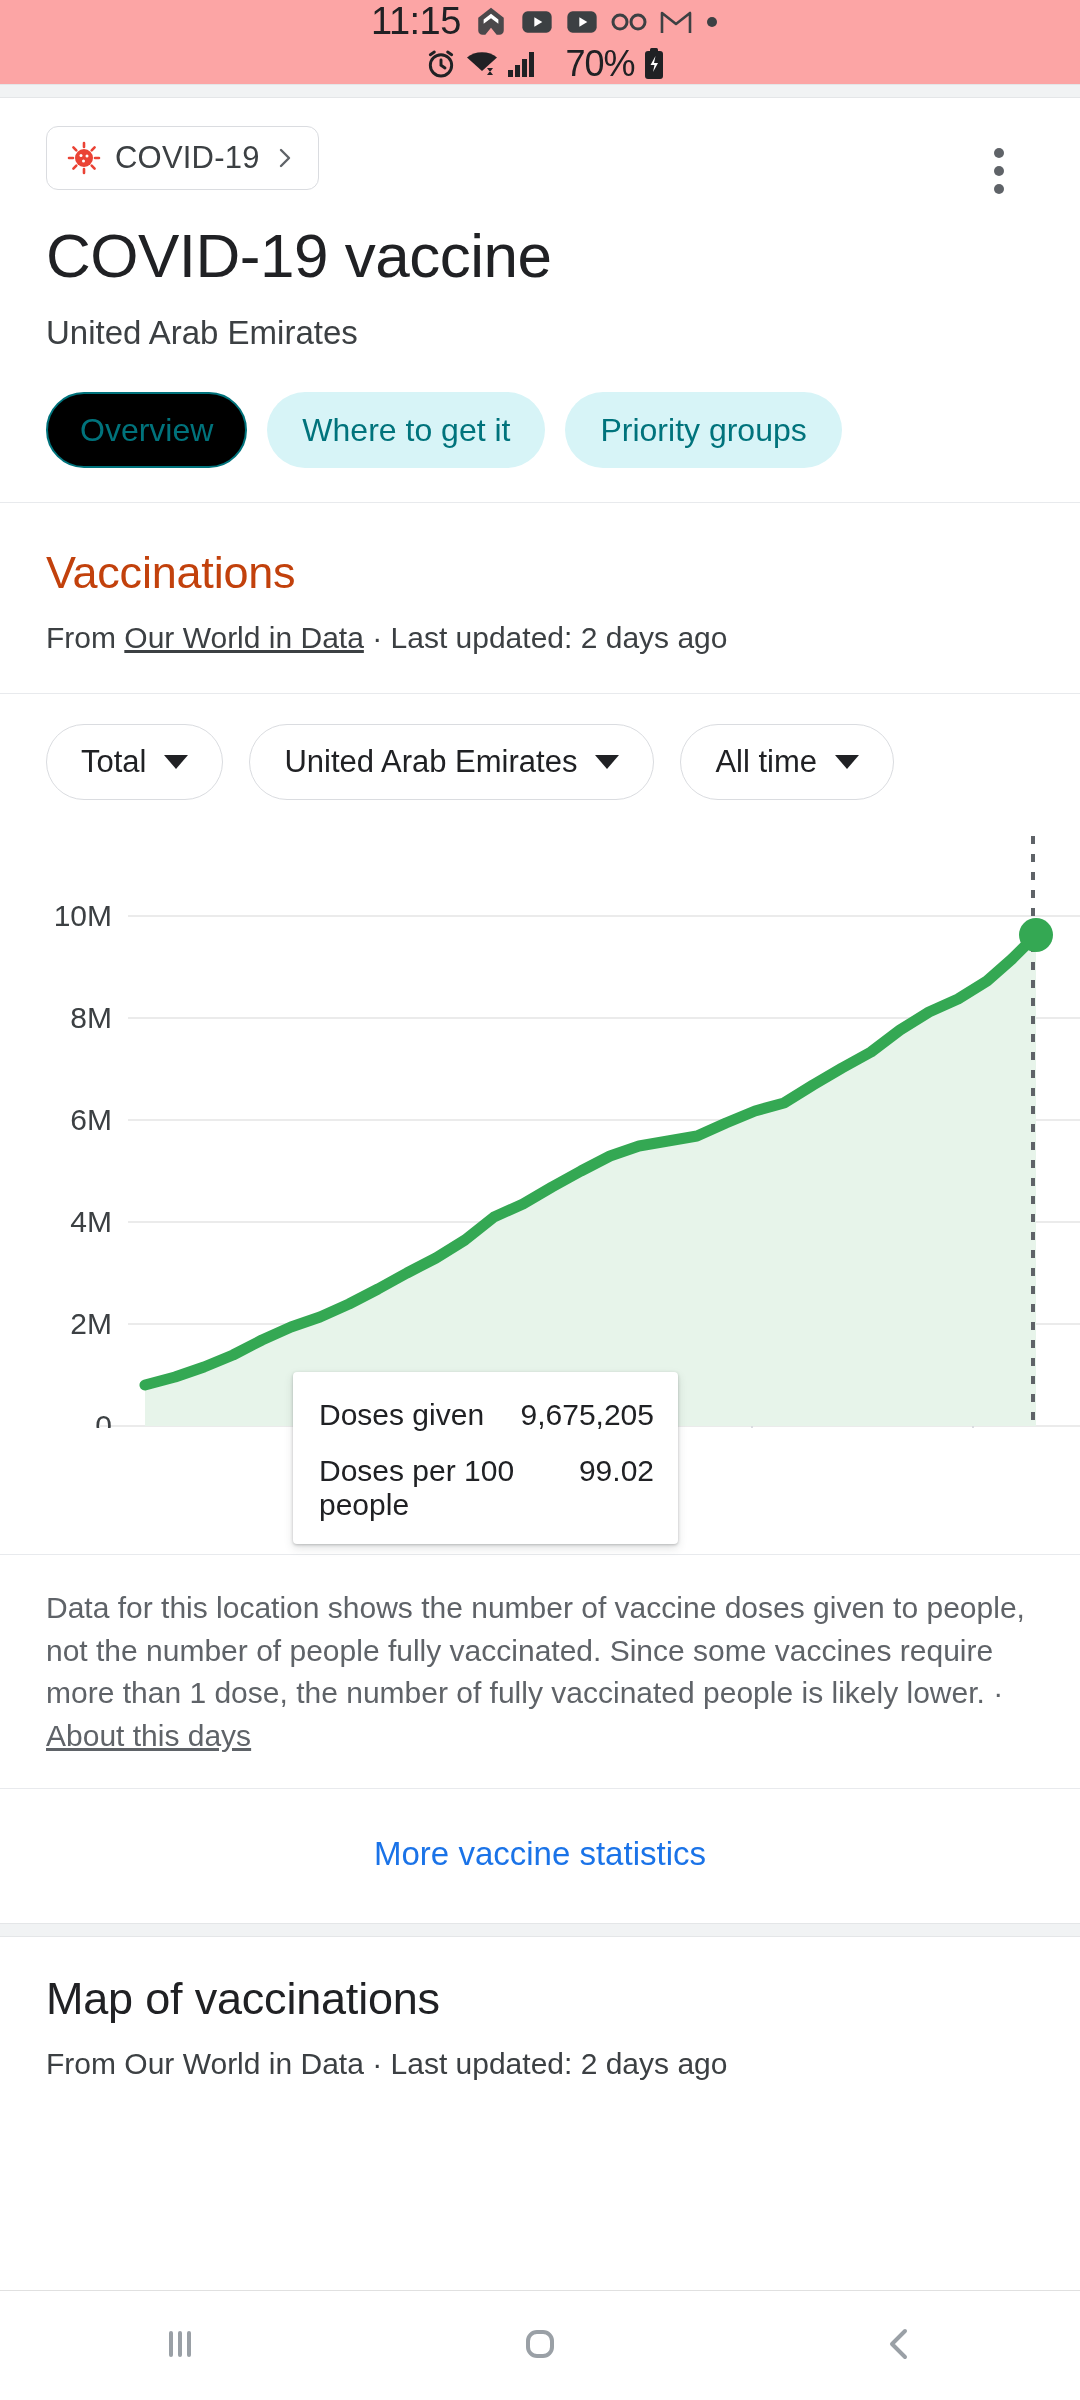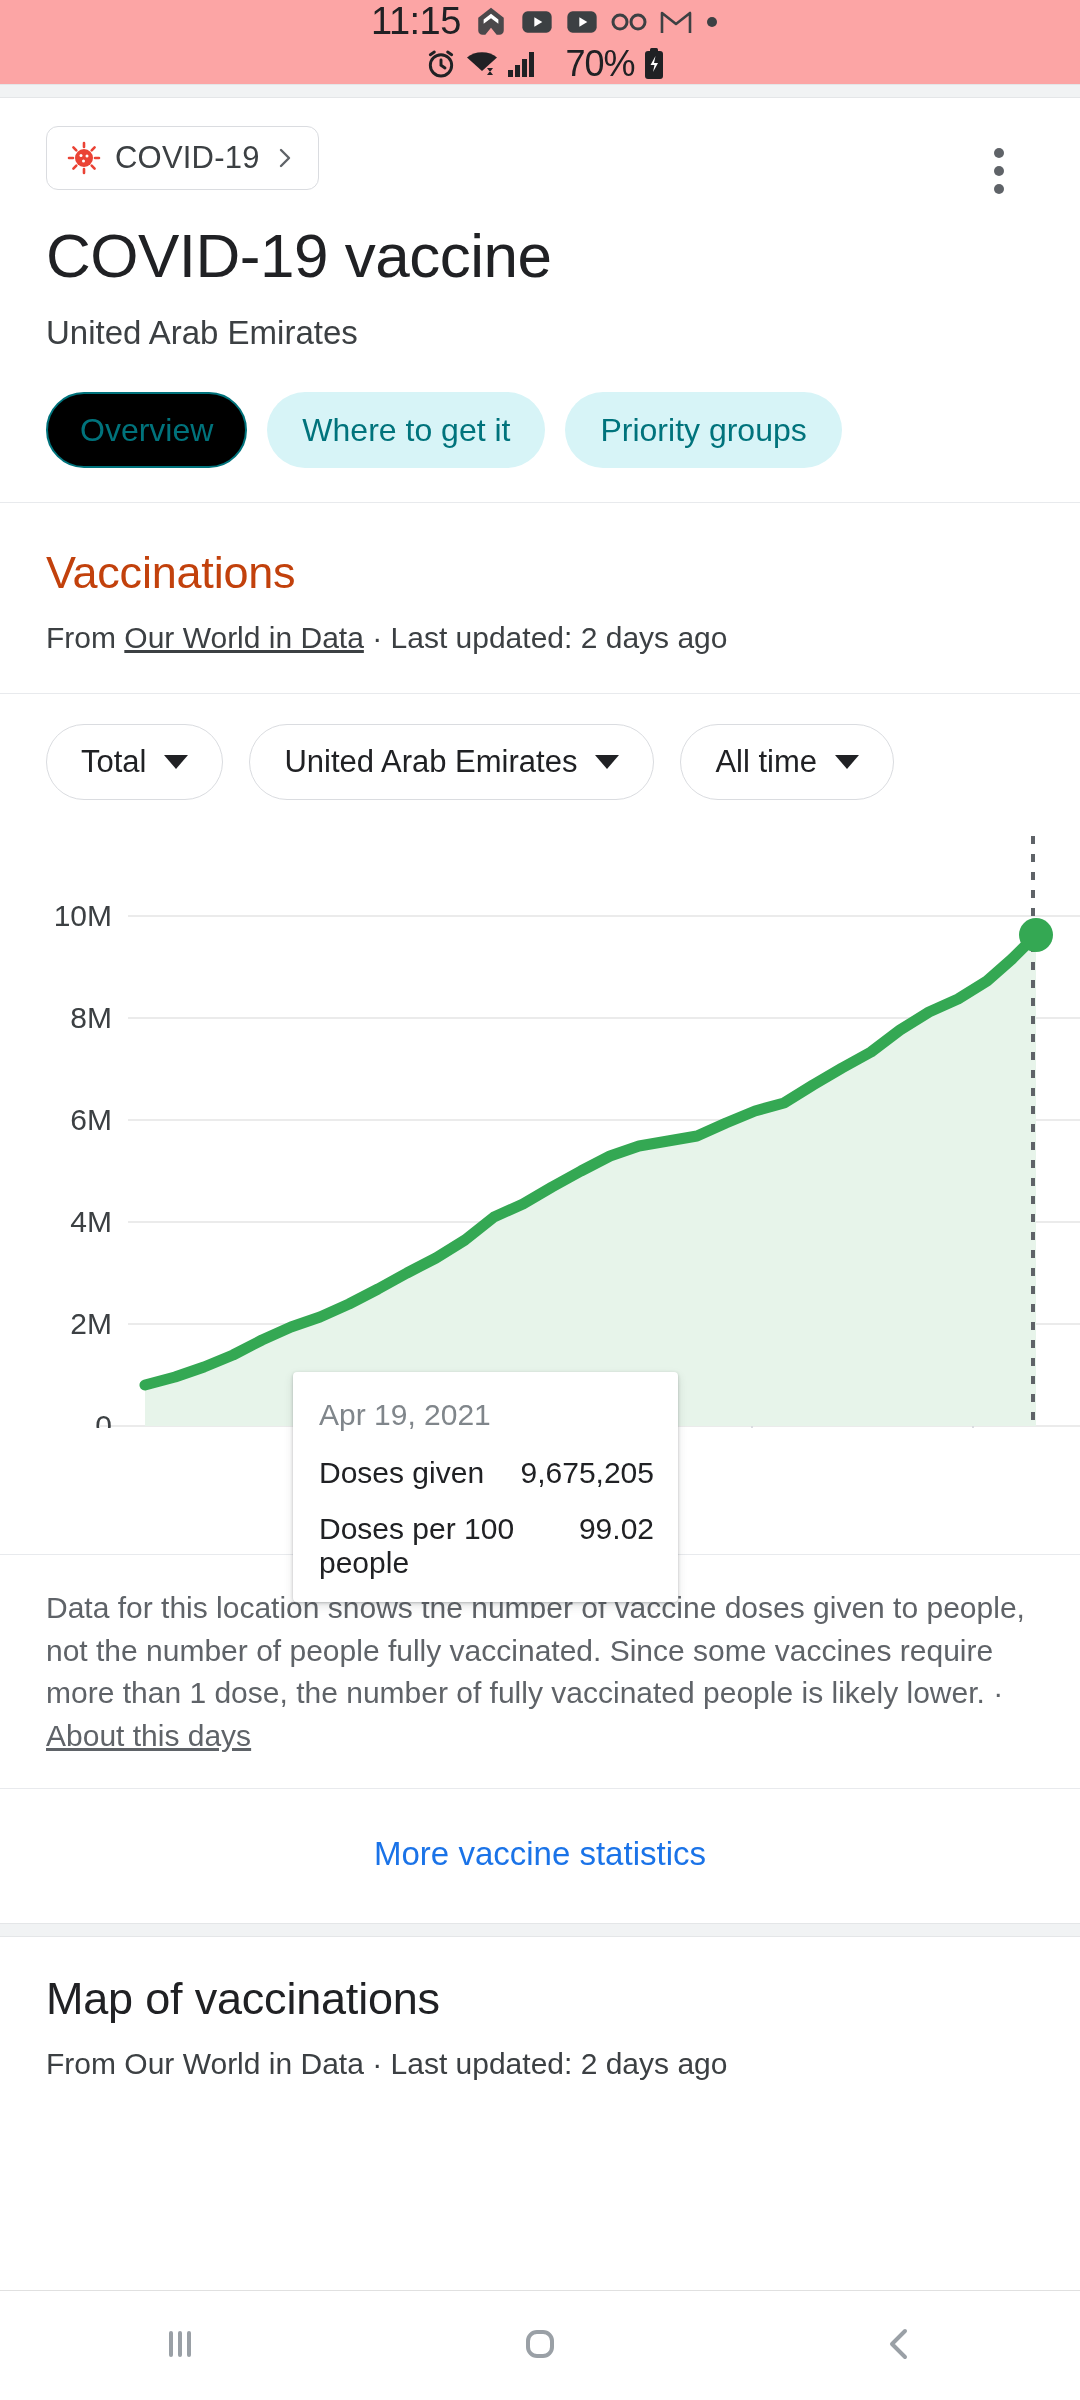--- a/index.html
+++ b/index.html
@@ -296,21 +296,20 @@
       <g font-family="Liberation Sans, sans-serif" font-size="30" fill="#3c4043" text-anchor="middle">
         <text x="310" y="680">Jan 25</text>
         <text x="531" y="680">Feb 20</text>
         <text x="752" y="680">Mar 18</text>
         <text x="973" y="680">Apr 13</text>
       </g>
     </svg>
   </div>
 
   <div class="tooltip">
-    <div class="tt-date">Apr 19, 2021</div>
     <div class="tt-row">
       <span>Doses given</span>
       <span class="val">9,675,205</span>
     </div>
     <div class="tt-row">
       <span>Doses per 100 people</span>
       <span class="val">99.02</span>
     </div>
   </div>
 

